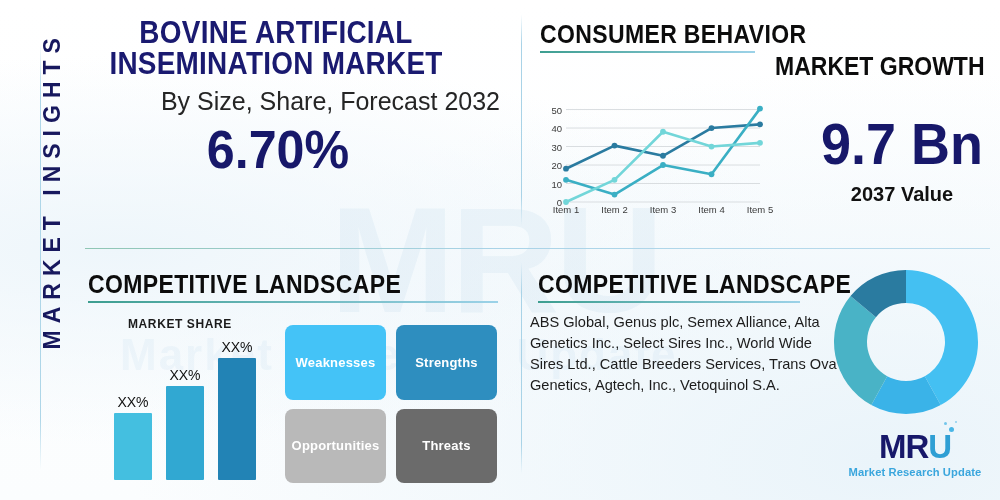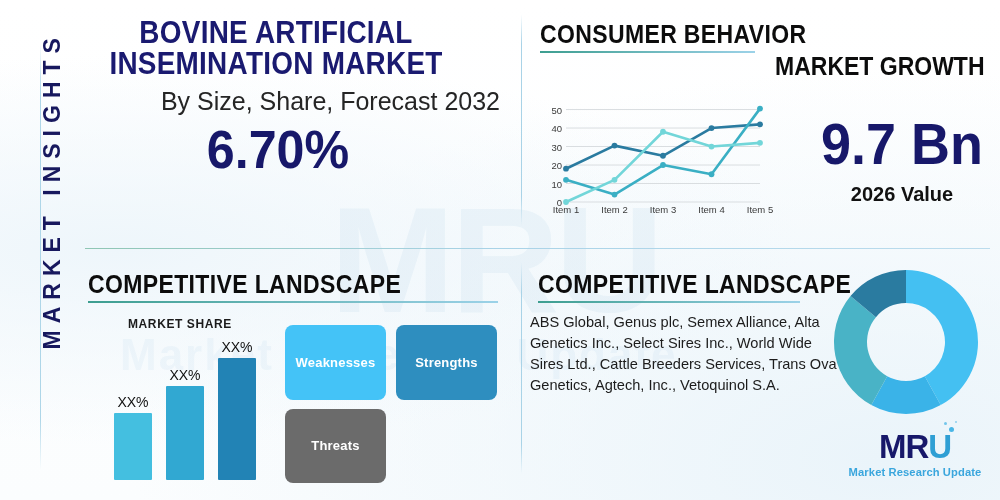--- a/index.html
+++ b/index.html
@@ -196,40 +196,41 @@
         <circle cx="224" cy="8.622641509433961" r="2.9" fill="#3aafc4"></circle>
         <polyline points="30,102 78.5,79.81132075471697 127,31.735849056603783 175.5,46.528301886792455 224,42.83018867924528" fill="none" stroke="#72d6d9" stroke-width="2.6" stroke-linecap="round" stroke-linejoin="round"></polyline>
         <circle cx="30" cy="102" r="2.9" fill="#72d6d9"></circle>
         <circle cx="78.5" cy="79.81132075471697" r="2.9" fill="#72d6d9"></circle>
         <circle cx="127" cy="31.735849056603783" r="2.9" fill="#72d6d9"></circle>
         <circle cx="175.5" cy="46.528301886792455" r="2.9" fill="#72d6d9"></circle>
         <circle cx="224" cy="42.83018867924528" r="2.9" fill="#72d6d9"></circle>
       </svg><div class="y-label" style="top: 102px; right: 204px;">0</div><div class="y-label" style="top: 83.5094px; right: 204px;">10</div><div class="y-label" style="top: 65.0189px; right: 204px;">20</div><div class="y-label" style="top: 46.5283px; right: 204px;">30</div><div class="y-label" style="top: 28.0377px; right: 204px;">40</div><div class="y-label" style="top: 9.54717px; right: 204px;">50</div><div class="x-label" style="left: 30px;">Item 1</div><div class="x-label" style="left: 78.5px;">Item 2</div><div class="x-label" style="left: 127px;">Item 3</div><div class="x-label" style="left: 175.5px;">Item 4</div><div class="x-label" style="left: 224px;">Item 5</div></div>
 
   <div class="big-value">9.7 Bn</div>
-  <div class="big-value-label">2026 Value</div>
+  <div class="big-value-label">2037 Value</div>
 
   <div id="competitive-left">
     <div class="section-head">COMPETITIVE LANDSCAPE</div>
     <div class="head-rule"></div>
   </div>
 
   <div class="market-share-label">MARKET SHARE</div>
   <div id="bar-chart">
       <div class="bar" style="left: 6px; height: 66.9565px; background: rgb(68, 191, 224);"></div>
       <div class="bar-cap" style="left: 25px; top: 54.0435px;">XX%</div>
       <div class="bar" style="left: 58px; height: 93.7391px; background: rgb(49, 168, 210);"></div>
       <div class="bar-cap" style="left: 77px; top: 27.2609px;">XX%</div>
       <div class="bar" style="left: 110px; height: 121.739px; background: rgb(34, 131, 181);"></div>
       <div class="bar-cap" style="left: 129px; top: -0.73913px;">XX%</div>
     </div>
 
   <div id="swot-grid">
       <div class="swot-cell" style="background: rgb(68, 195, 247);">Weaknesses</div>
       <div class="swot-cell" style="background: rgb(46, 142, 191);">Strengths</div>
+      <div class="swot-cell" style="background: rgb(185, 185, 185);">Opportunities</div>
       <div class="swot-cell" style="background: rgb(107, 107, 107);">Threats</div>
     </div>
 
   <div id="competitive-right">
     <div class="section-head">COMPETITIVE LANDSCAPE</div>
     <div class="head-rule"></div>
   </div>
 
   <div class="company-list">ABS Global, Genus plc, Semex Alliance, Alta Genetics Inc., Select Sires Inc., World Wide Sires Ltd., Cattle Breeders Services, Trans Ova Genetics, Agtech, Inc., Vetoquinol S.A.</div>
 

